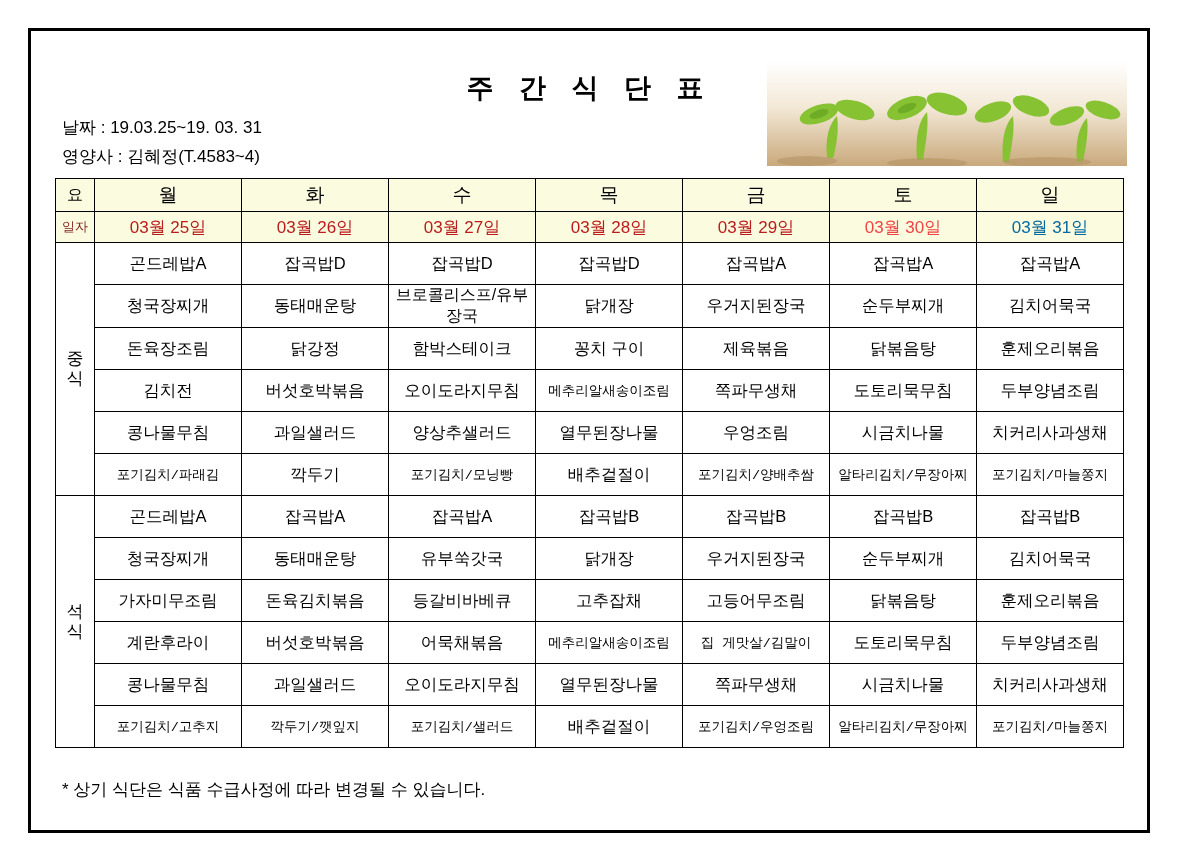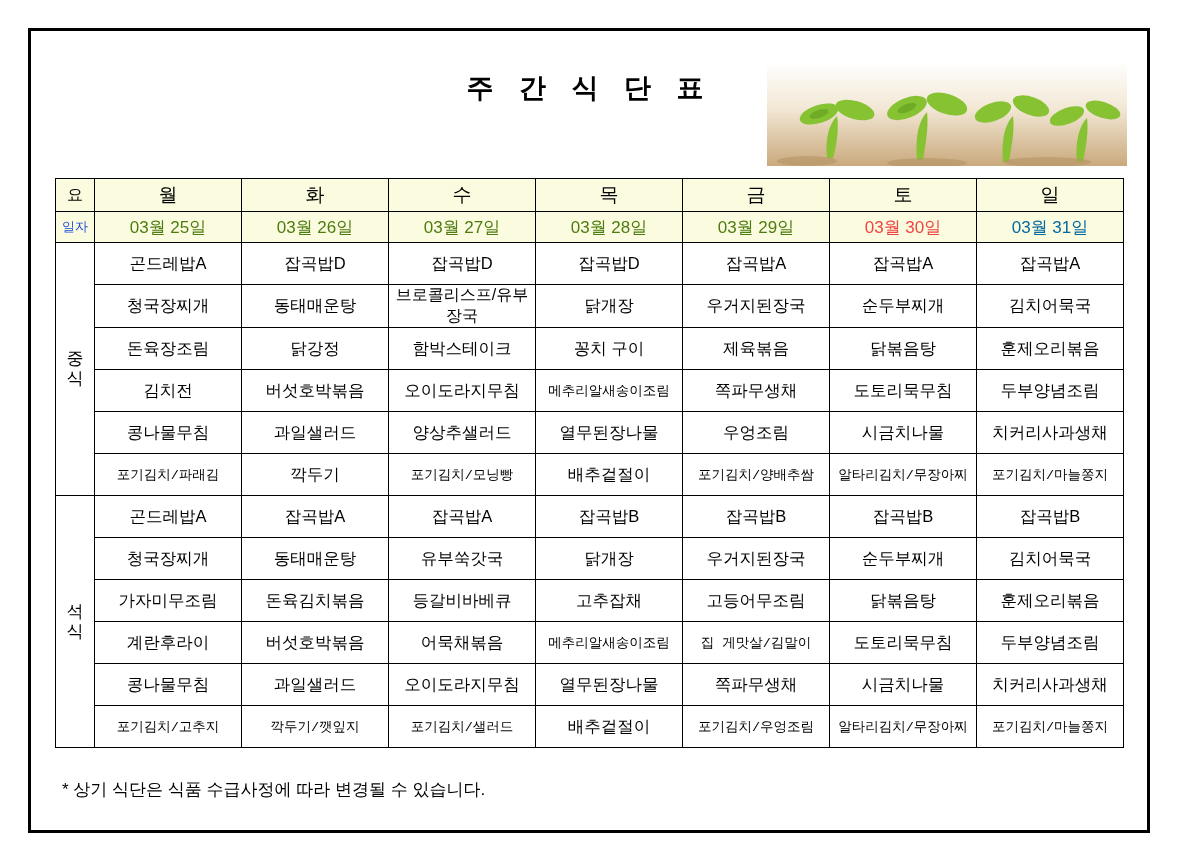--- a/index.html
+++ b/index.html
@@ -82,25 +82,25 @@
     font-size: 19px;
   }
   .hdr-row td.corner {
     font-size: 16px;
     width: 38px;
   }
   .date-row td {
     background: #fbfbdf;
     height: 30px;
     font-size: 17px;
-    color: #4d7c0f;
+    color: #b91c1c;
   }
   .date-row td.corner {
     font-size: 13px;
-    color: #1d4ed8;
+    color: #7f1d1d;
   }
   .date-row td.sat { color: #ef4444; }
   .date-row td.sun { color: #0369a1; }
 
   td.mealname {
     width: 38px;
     font-size: 17px;
     line-height: 20px;
   }
   td.mealname span { display: block; }
@@ -123,20 +123,24 @@
 </style>
 </head>
 <body>
 
 <div id="page">
 
   <div class="page-border"></div>
 
   <div class="title">주 간 식 단 표</div>
 
+  <div class="meta">
+    <div>날짜 : 19.03.25~19. 03. 31</div>
+    <div>영양사 : 김혜정(T.4583~4)</div>
+  </div>
 
   <div class="sprouts">
     <svg width="360" height="104" viewBox="0 0 360 104" xmlns="http://www.w3.org/2000/svg">
       <defs>
         <linearGradient id="soil" x1="0" y1="0" x2="0" y2="1">
           <stop offset="0%" stop-color="#ffffff"></stop>
           <stop offset="45%" stop-color="#f2e7d4"></stop>
           <stop offset="100%" stop-color="#c9a97c"></stop>
         </linearGradient>
       </defs>

